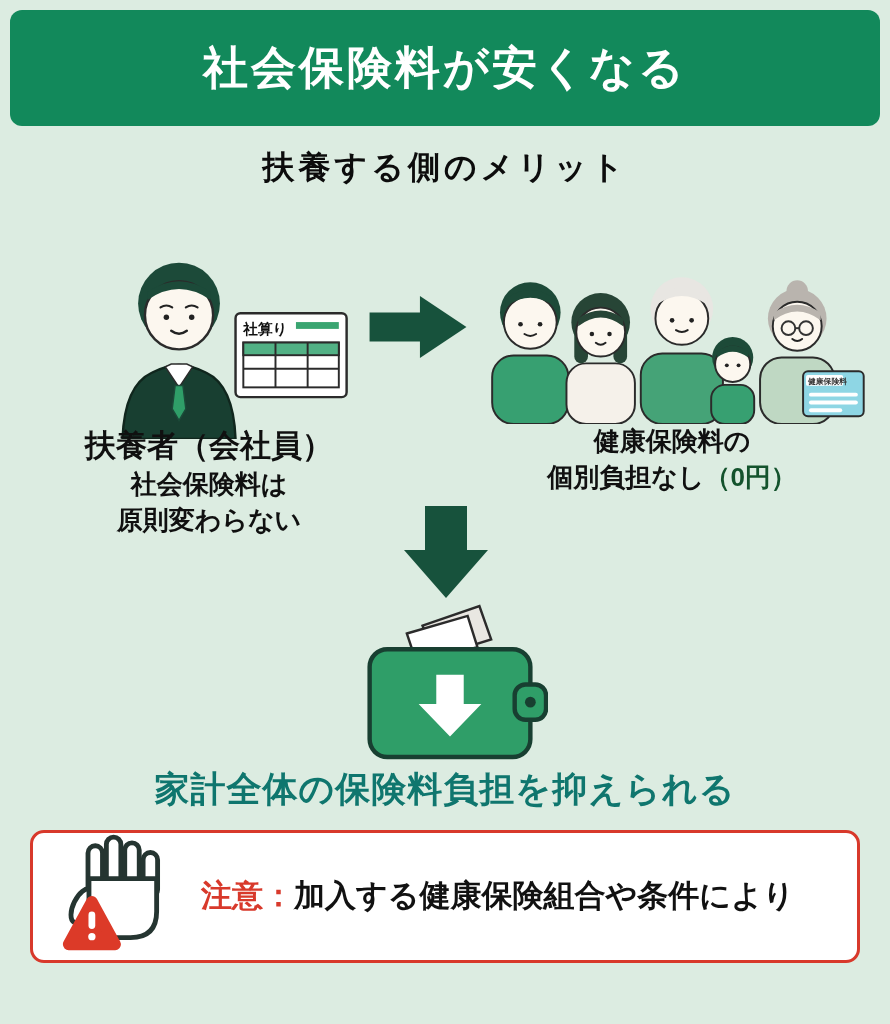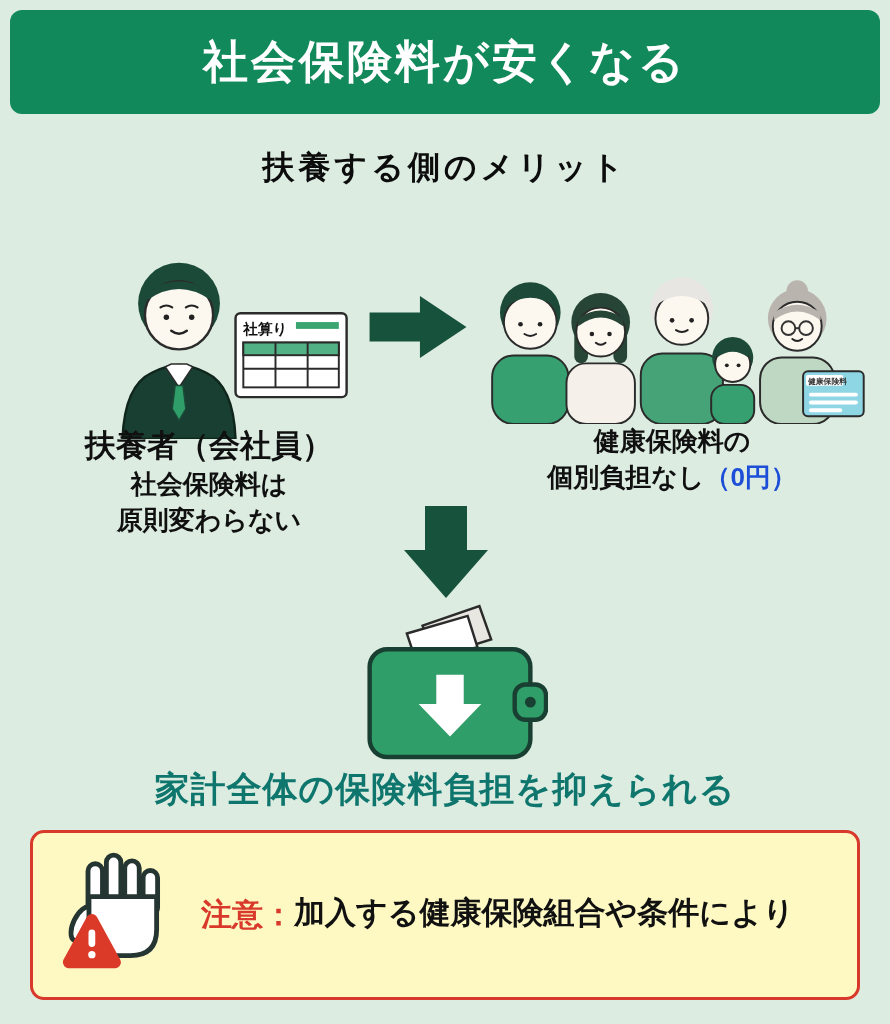--- a/index.html
+++ b/index.html
@@ -5,55 +5,55 @@
   html,body{margin:0;padding:0;}
   .page{
     position:relative;
     width:890px;height:1024px;
     background:#dcece1;
     font-family:"Liberation Sans","DejaVu Sans",sans-serif;
     color:#101010;
     overflow:hidden;
   }
   .header-banner{
-    position:absolute;top:10px;left:10px;right:10px;height:104px;
+    position:absolute;top:10px;left:10px;right:10px;height:116px;
     background:#12895b;border-radius:12px;
     display:flex;align-items:center;justify-content:center;
   }
   .header-title{
     color:#ffffff;font-size:45px;font-weight:800;letter-spacing:3px;
   }
   .main-title{
     position:absolute;top:146px;left:0;width:100%;
     text-align:center;font-size:32px;font-weight:800;letter-spacing:4px;color:#0c0c0c;
   }
   .supporter-illustration{position:absolute;left:78px;top:249px;width:280px;height:190px;text-align:right;}
   .arrow-right{position:absolute;left:368px;top:296px;width:100px;height:62px;}
   .family-illustration{position:absolute;left:482px;top:248px;width:386px;height:176px;}
   .caption-block{position:absolute;text-align:center;font-weight:700;}
   .supporter-captions{left:34px;top:424px;width:350px;}
   .dependents-captions{left:462px;top:424px;width:420px;}
   .caption-main{font-size:31px;line-height:1.4;}
   .caption-line{font-size:26px;line-height:1.38;}
-  .zero-yen{color:#1d4ed8;}
+  .zero-yen{color:#14532d;}
   .arrow-down{position:absolute;left:404px;top:506px;width:84px;height:92px;}
   .wallet-wrap{position:absolute;left:352px;top:598px;width:196px;height:172px;}
   .result-text{
     position:absolute;top:766px;left:0;width:100%;
     text-align:center;font-size:35px;font-weight:800;letter-spacing:1px;color:#0f766e;
   }
   .notice-box{
-    position:absolute;left:30px;right:30px;top:830px;height:170px;
-    background:#fef9c3;border:3px solid #d8392b;border-radius:14px;
+    position:absolute;left:30px;right:30px;top:830px;height:133px;
+    background:#ffffff;border:3px solid #d8392b;border-radius:14px;
     display:flex;align-items:center;padding:0 26px;box-sizing:border-box;gap:26px;
   }
   .hand-wrap{flex:0 0 116px;height:126px;}
   .notice-text{display:flex;align-items:flex-start;font-size:31px;font-weight:800;line-height:1.5;}
   .notice-label{color:#d8392b;white-space:nowrap;}
-  .notice-lines{color:#111111;font-family:Liberation Mono, monospace;}
+  .notice-lines{color:#111111;}
   svg{display:block;width:100%;height:100%;}
 </style>
 </head>
 <body>
 
 <div class="page">
 
   <div class="header-banner">
     <div class="header-title">社会保険料が安くなる</div>
   </div>

